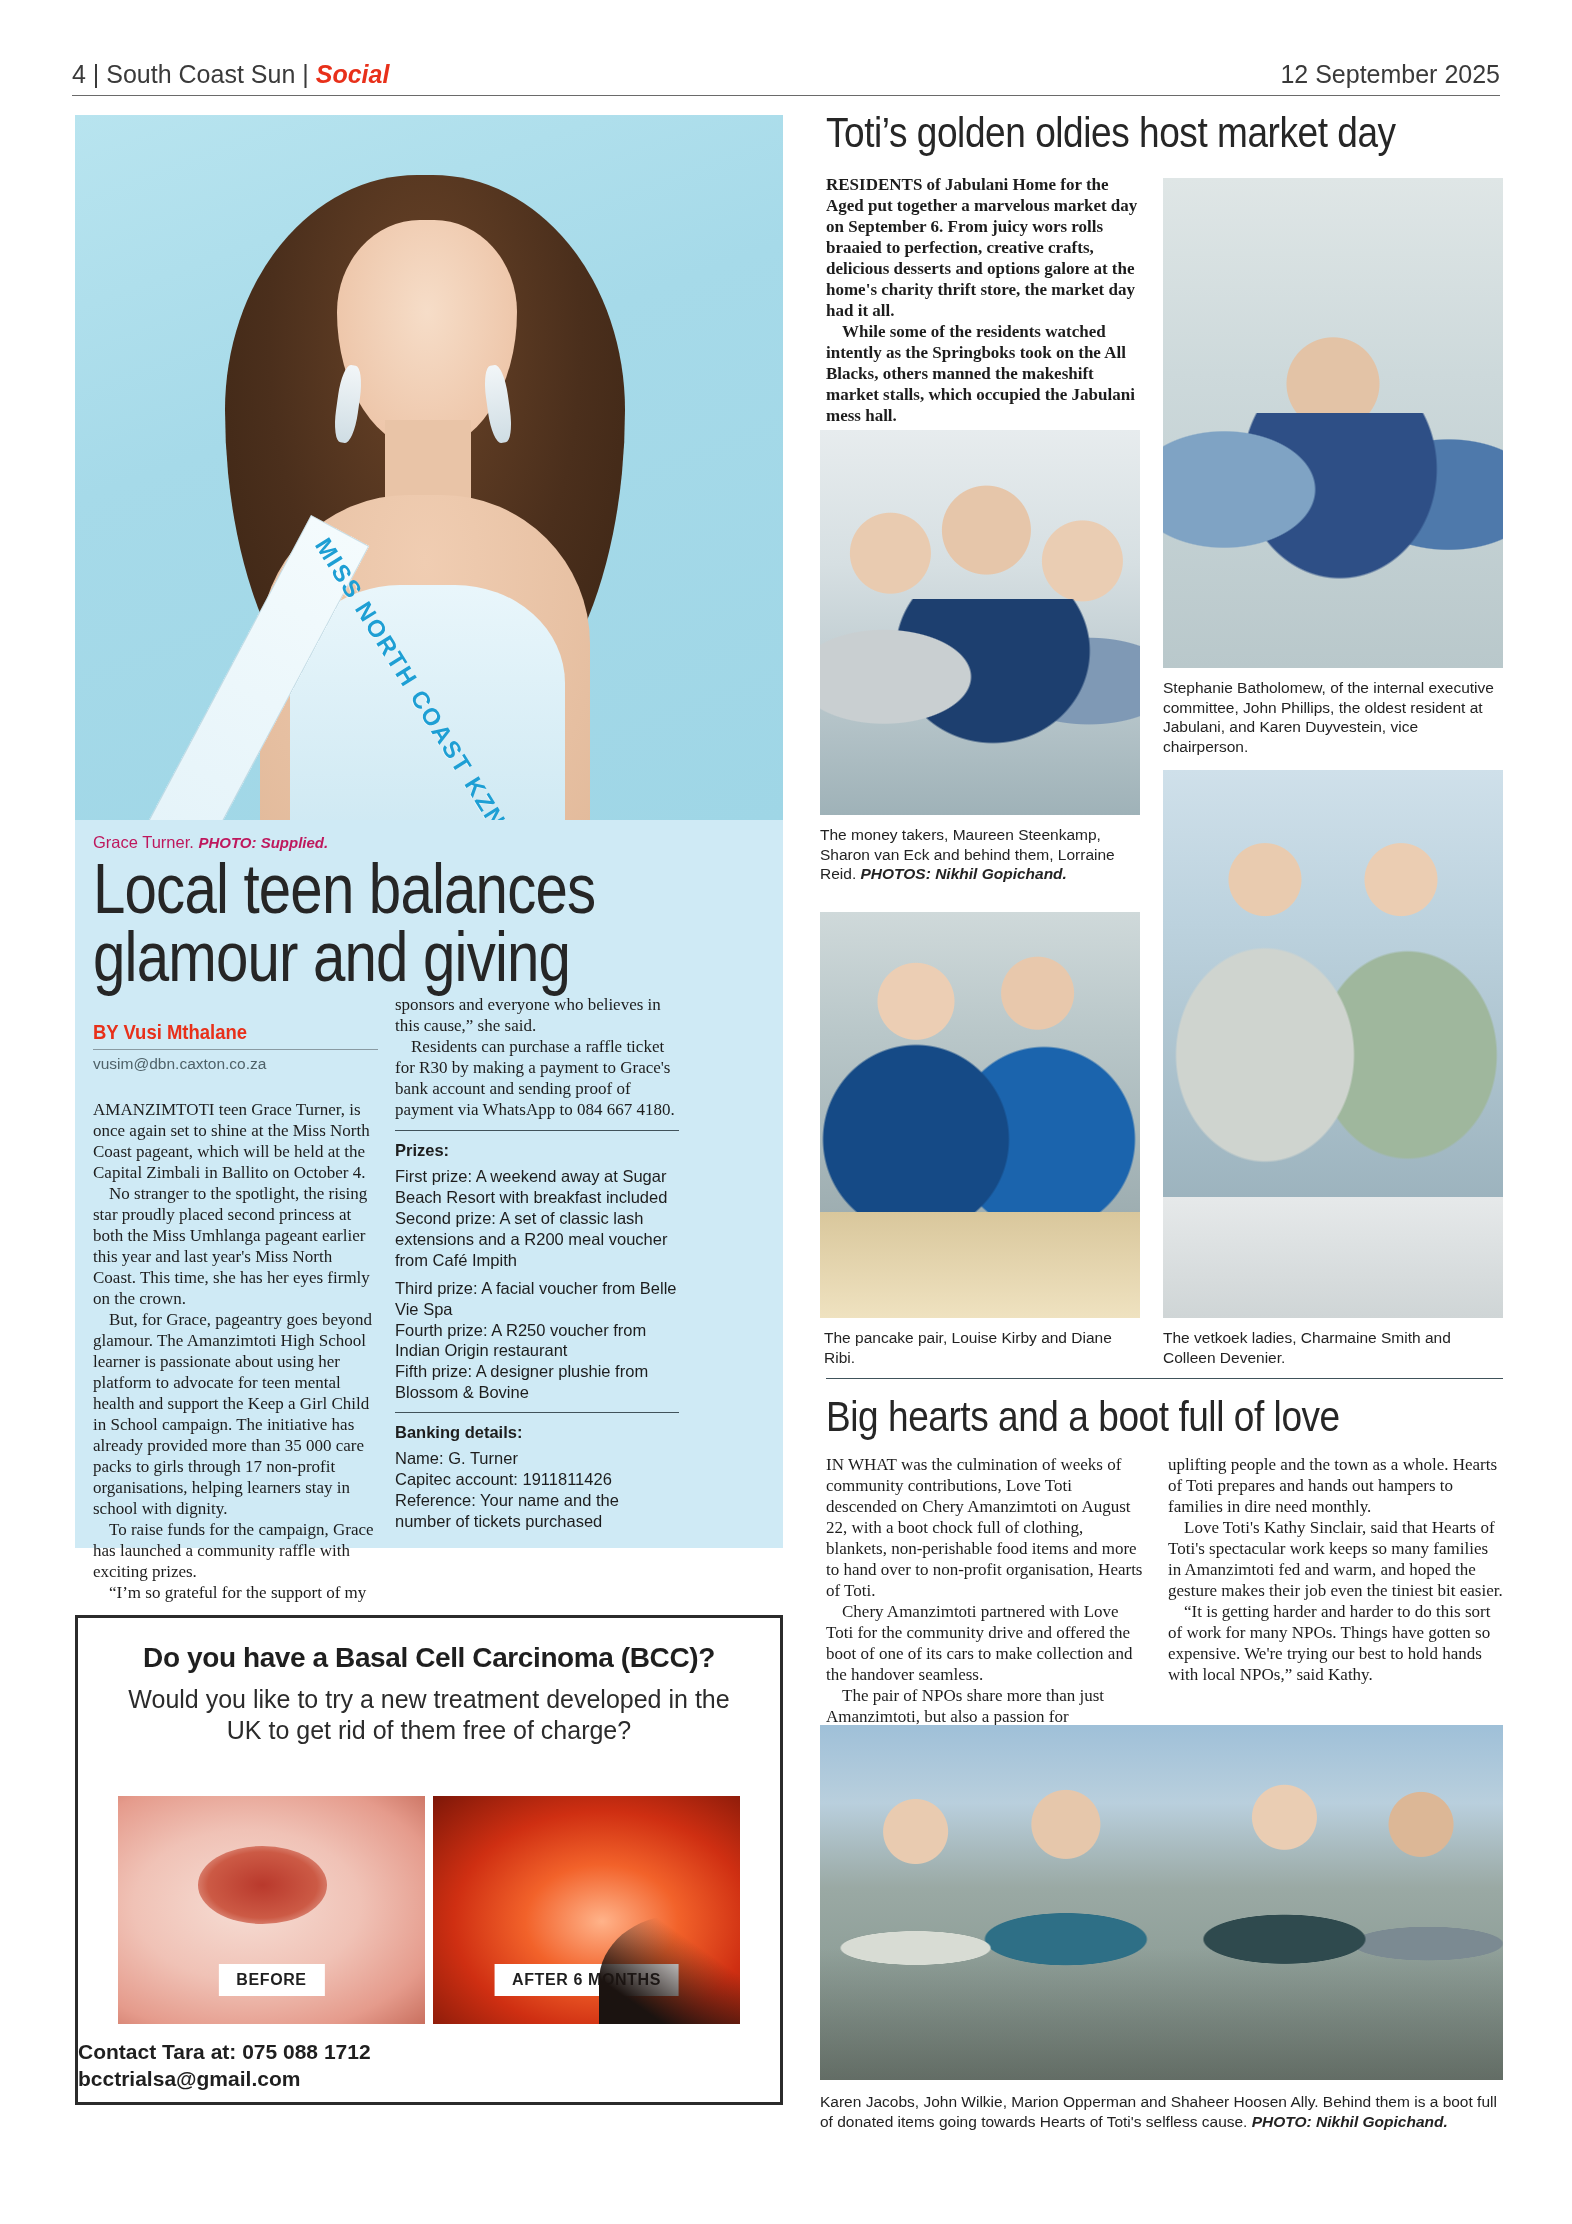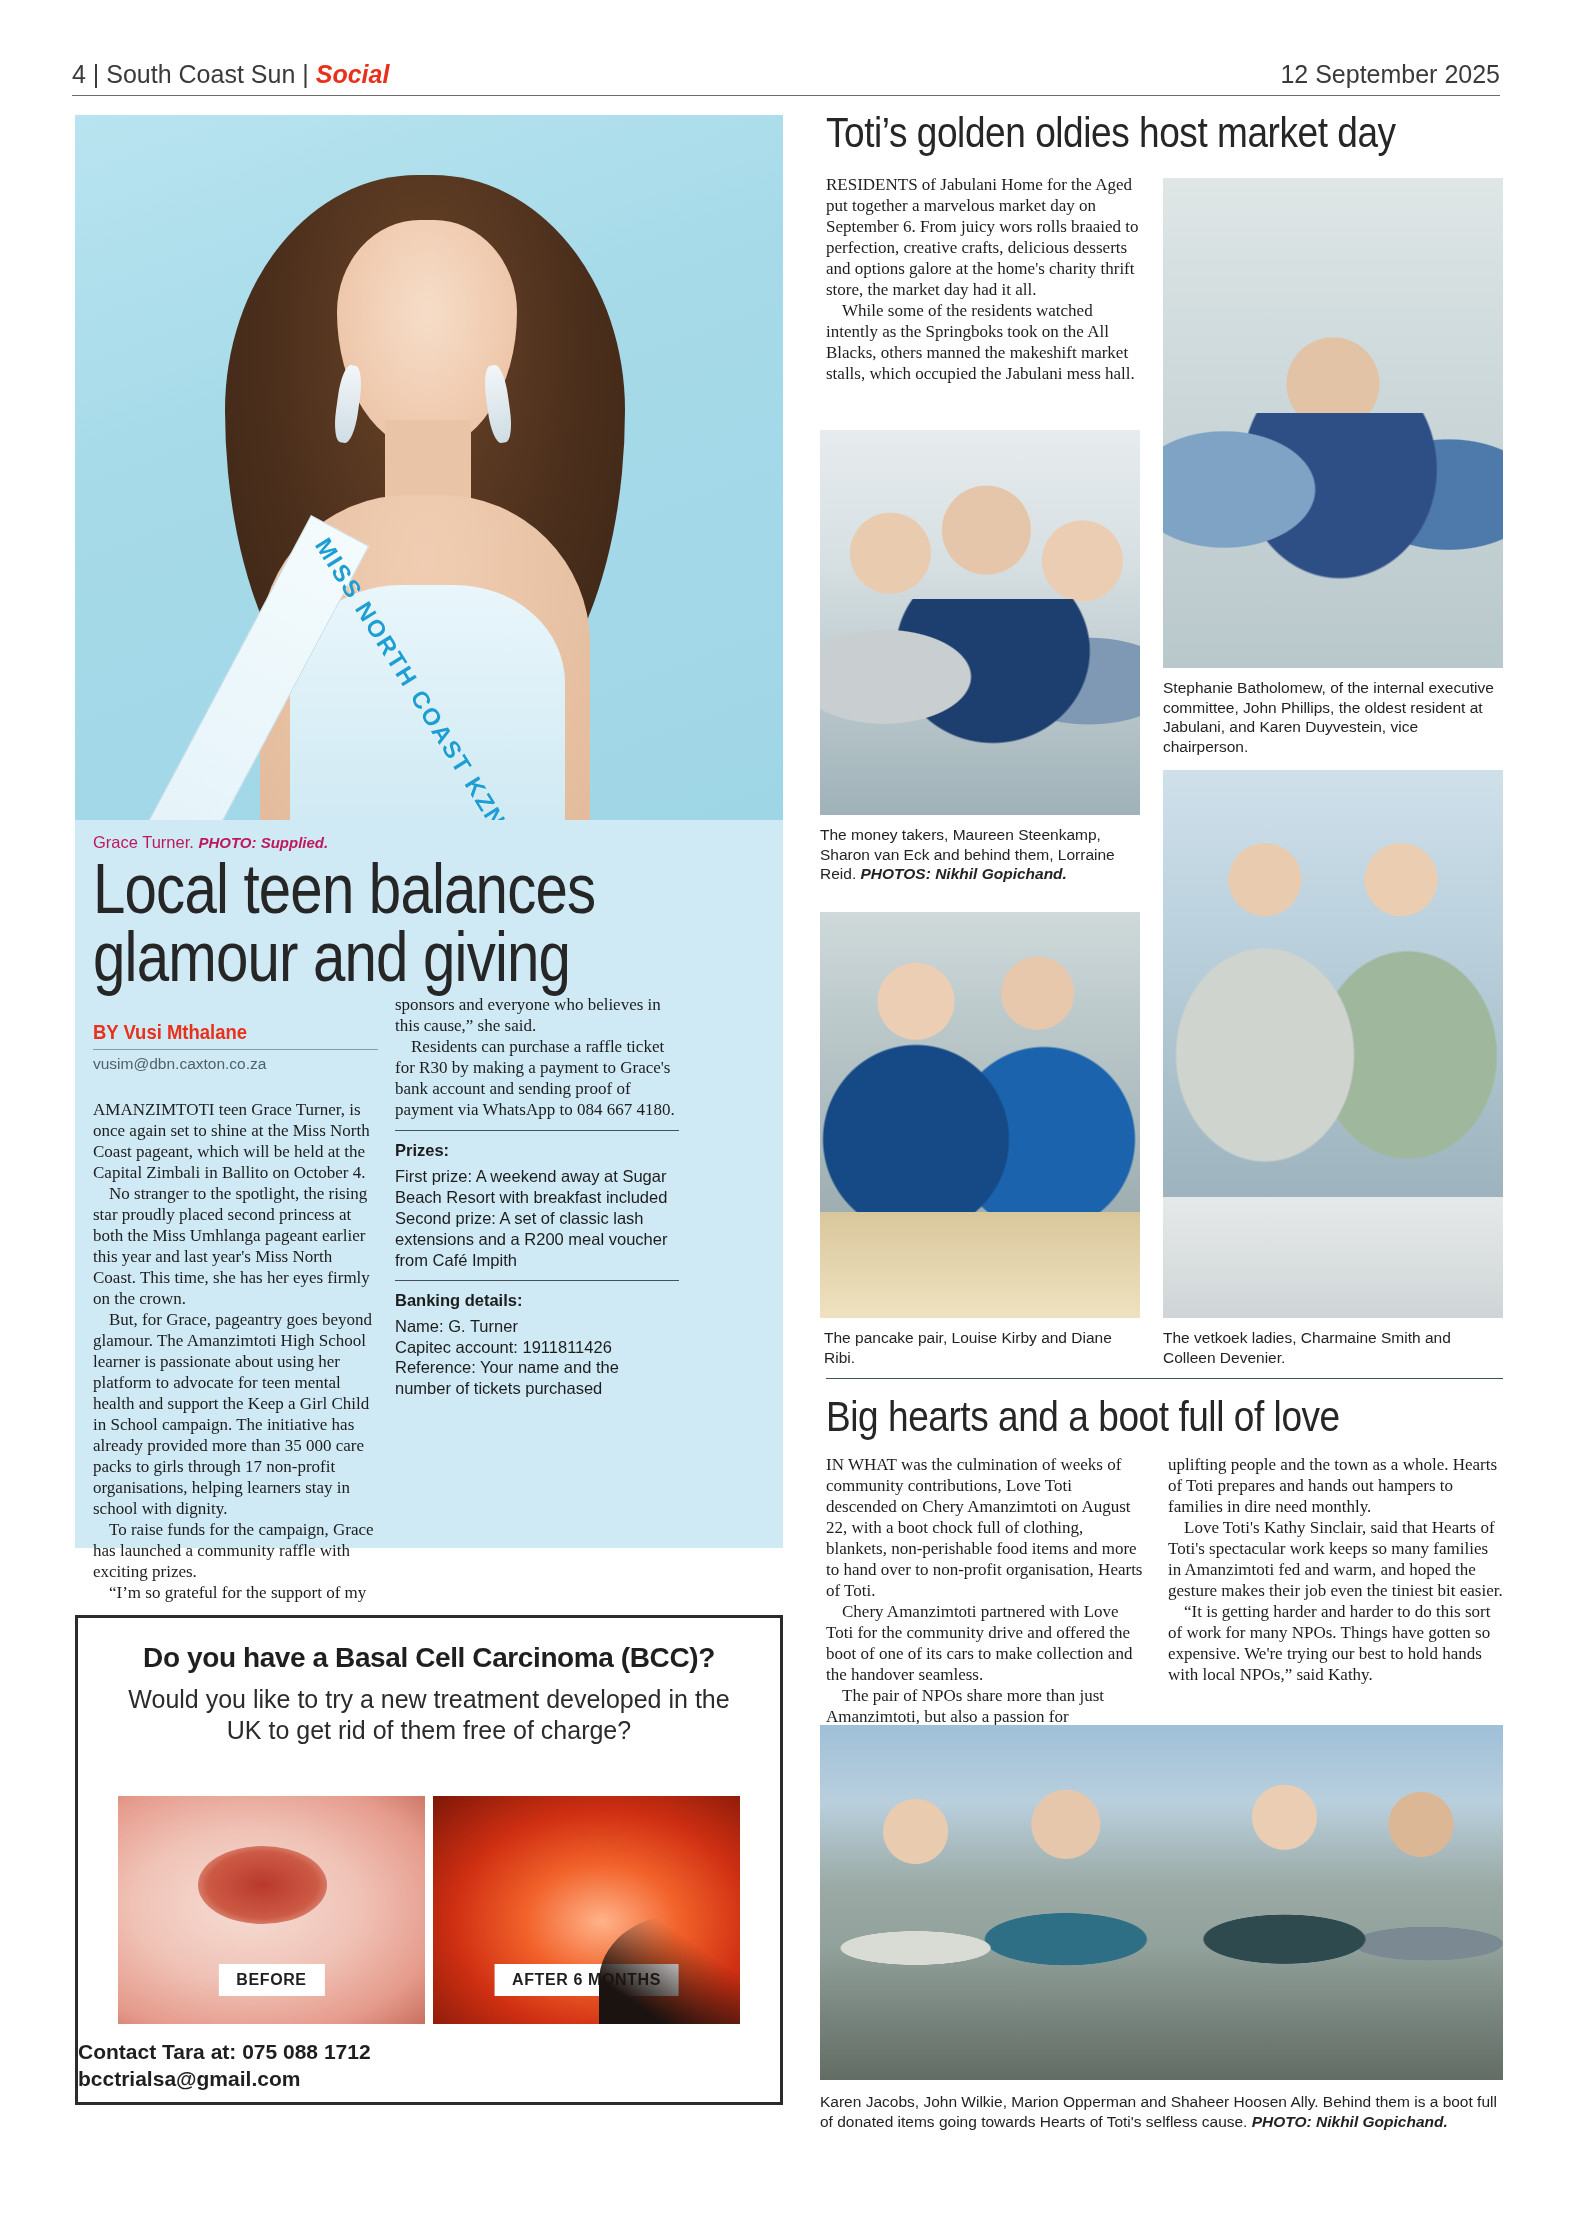--- a/index.html
+++ b/index.html
@@ -439,20 +439,25 @@
       <p class="first">sponsors and everyone who believes in this cause,” she said.</p>
       <p>Residents can purchase a raffle ticket for R30 by making a payment to Grace's bank account and sending proof of payment via WhatsApp to 084 667 4180.</p>
 
       <div class="hrule"></div>
 
       <div class="info-block">
         <div class="info-title">Prizes:</div>
         <div class="grp">
           <div>First prize: A weekend away at Sugar Beach Resort with breakfast included</div>
           <div>Second prize: A set of classic lash extensions and a R200 meal voucher from Café Impith</div>
+        </div>
+        <div class="grp">
+          <div>Third prize: A facial voucher from Belle Vie Spa</div>
+          <div>Fourth prize: A R250 voucher from Indian Origin restaurant</div>
+          <div>Fifth prize: A designer plushie from Blossom &amp; Bovine</div>
         </div>
       </div>
 
       <div class="hrule"></div>
 
       <div class="info-block">
         <div class="info-title">Banking details:</div>
         <div>Name: G. Turner</div>
         <div>Capitec account: 1911811426</div>
         <div>Reference: Your name and the number of tickets purchased</div>
@@ -472,21 +477,21 @@
       </div>
     </div>
     <div class="bcc-contact">
       <div>Contact Tara at: 075 088 1712</div>
       <div>bcctrialsa@gmail.com</div>
     </div>
   </div>
 
   <div class="headline-sec" id="h-toti">Toti’s golden oldies host market day</div>
 
-  <div class="body-col" style="left:826px; top:175px; width:320px;">
+  <div class="body-col" style="left:826px; top:175px; width:320px;font-weight:bold;">
     <p class="first">RESIDENTS of Jabulani Home for the Aged put together a marvelous market day on September 6. From juicy wors rolls braaied to perfection, creative crafts, delicious desserts and options galore at the home's charity thrift store, the market day had it all.</p>
     <p>While some of the residents watched intently as the Springboks took on the All Blacks, others manned the makeshift market stalls, which occupied the Jabulani mess hall.</p>
   </div>
 
   <div class="photo scene-market" style="left:1163px; top:178px; width:340px; height:490px;"></div>
   <div class="cap" style="left:1163px; top:678px; width:340px;">Stephanie Batholomew, of the internal executive committee, John Phillips, the oldest resident at Jabulani, and Karen Duyvestein, vice chairperson.</div>
 
   <div class="photo scene-three" style="left:820px; top:430px; width:320px; height:385px;"></div>
   <div class="cap" style="left:820px; top:825px; width:320px;"><span>The money takers, Maureen Steenkamp, Sharon van Eck and behind them, Lorraine Reid. </span><span class="credit">PHOTOS: Nikhil Gopichand.</span></div>
 

